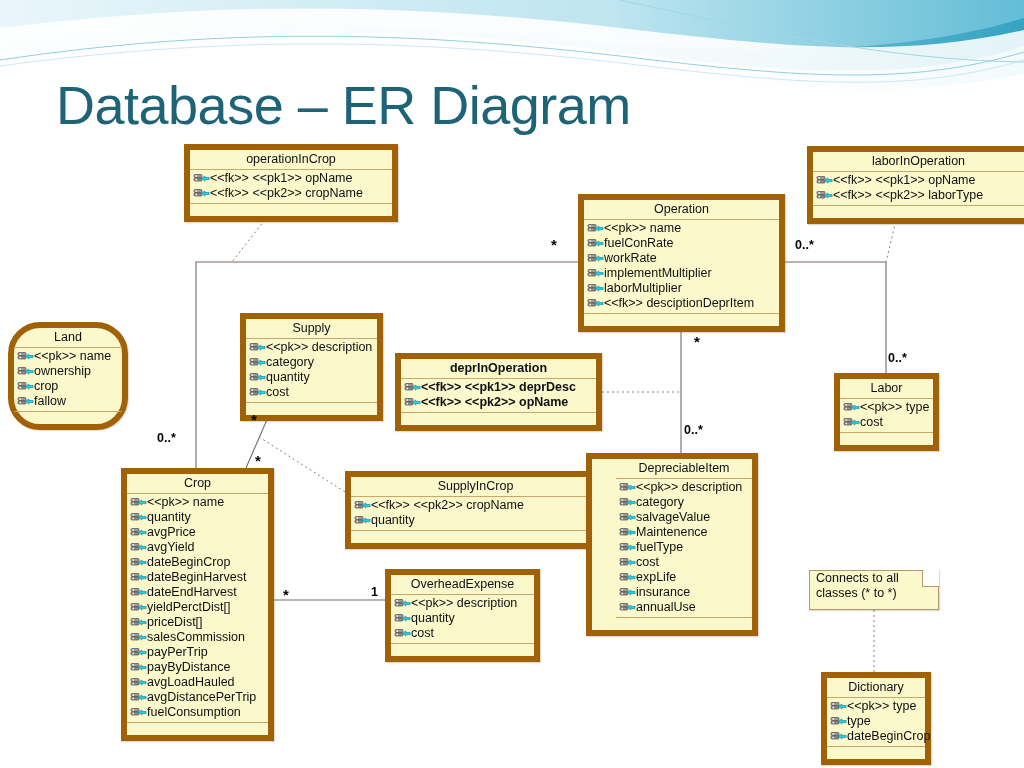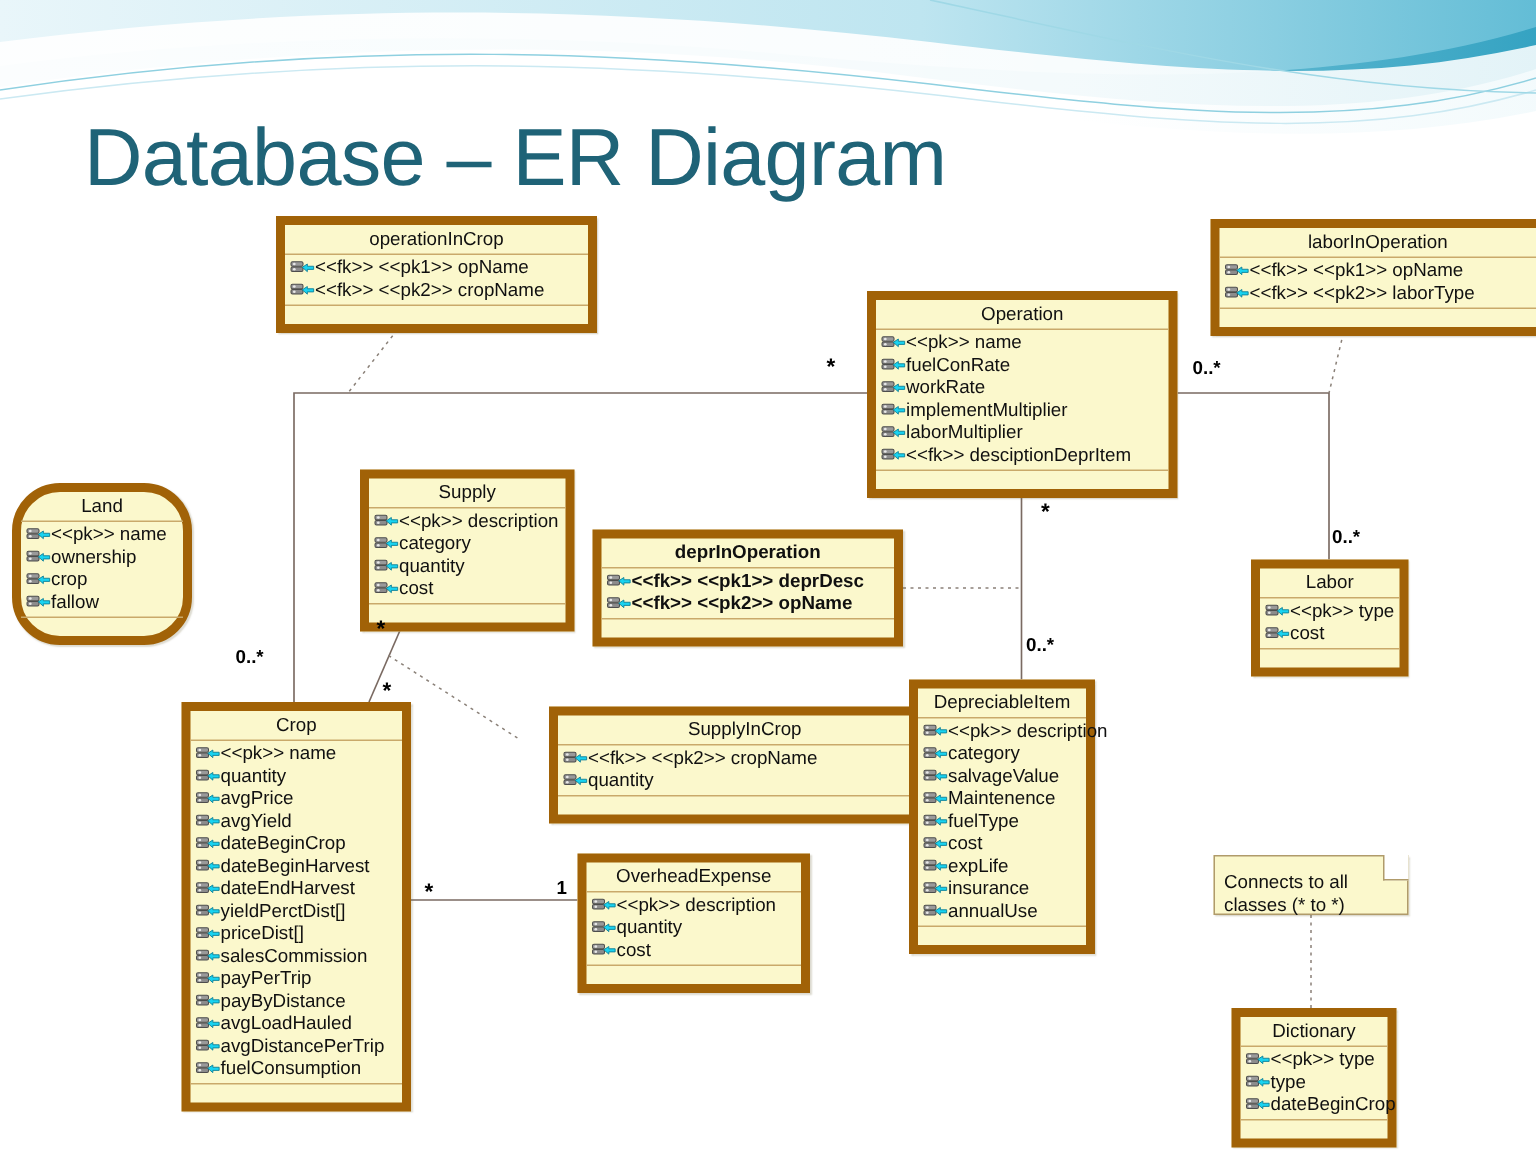--- a/index.html
+++ b/index.html
@@ -46,21 +46,21 @@
   .attr .gl{
     display:inline-block;width:17px;height:12px;margin-right:0px;
     flex:0 0 17px;position:relative;top:0px;
   }
   .attr .txt{display:inline-block;}
 
   
   .note{
     position:absolute;background:#FBF8CC;border:1px solid #B09B6B;
     box-sizing:border-box;font-size:12.5px;color:#101010;line-height:15px;
-    padding:10px 6px;
+    padding:0 6px;
     box-shadow:1px 1px 1px rgba(120,110,70,.25);
   }
   .note .fold{
     position:absolute;right:-1px;top:-1px;width:16px;height:16px;
     background:#ffffff;
     border-left:1px solid #B09B6B;border-bottom:1px solid #B09B6B;
   }
 
   .mult{
     position:absolute;font-size:12.5px;color:#000;font-weight:bold;
@@ -547,21 +547,21 @@
                 <rect x="1" y="5" width="8" height="3" rx="1" fill="#8C8C8C" stroke="#4D4D4D" stroke-width="0.7"></rect>
                 <circle cx="3.2" cy="3" r="0.9" fill="#e8e8e8"></circle>
                 <circle cx="3.2" cy="6.5" r="0.9" fill="#e8e8e8"></circle>
                 <path d="M8.5,5.2 l3.4,-2.2 l0,1.5 l4.2,0 l0,2.1 l-4.2,0 l0,1.5 z" fill="#19D3F0" stroke="#0F7F96" stroke-width="0.6"></path>
               </svg></span>
             <span class="txt">fuelConsumption</span>
           </div>
         </div>
         <div class="ops"></div>
       </div>
-      <div class="uml" style="left: 345px; top: 471px; width: 261px; margin-left: 21px;">
+      <div class="uml" style="left: 345px; top: 471px; width: 261px;">
         <div class="cls-title">SupplyInCrop</div>
         <div class="attrs">
           <div class="attr">
             <span class="gl"><svg width="17" height="12" viewBox="0 0 17 12" xmlns="http://www.w3.org/2000/svg">
                 <rect x="1" y="1.5" width="8" height="3" rx="1" fill="#9A9A9A" stroke="#4D4D4D" stroke-width="0.7"></rect>
                 <rect x="1" y="5" width="8" height="3" rx="1" fill="#8C8C8C" stroke="#4D4D4D" stroke-width="0.7"></rect>
                 <circle cx="3.2" cy="3" r="0.9" fill="#e8e8e8"></circle>
                 <circle cx="3.2" cy="6.5" r="0.9" fill="#e8e8e8"></circle>
                 <path d="M8.5,5.2 l3.4,-2.2 l0,1.5 l4.2,0 l0,2.1 l-4.2,0 l0,1.5 z" fill="#19D3F0" stroke="#0F7F96" stroke-width="0.6"></path>
               </svg></span>
@@ -573,21 +573,21 @@
                 <rect x="1" y="5" width="8" height="3" rx="1" fill="#8C8C8C" stroke="#4D4D4D" stroke-width="0.7"></rect>
                 <circle cx="3.2" cy="3" r="0.9" fill="#e8e8e8"></circle>
                 <circle cx="3.2" cy="6.5" r="0.9" fill="#e8e8e8"></circle>
                 <path d="M8.5,5.2 l3.4,-2.2 l0,1.5 l4.2,0 l0,2.1 l-4.2,0 l0,1.5 z" fill="#19D3F0" stroke="#0F7F96" stroke-width="0.6"></path>
               </svg></span>
             <span class="txt">quantity</span>
           </div>
         </div>
         <div class="ops"></div>
       </div>
-      <div class="uml" style="left: 606px; top: 453px; width: 124px;">
+      <div class="uml" style="left: 586px; top: 453px; width: 172px; padding-left: 24px;">
         <div class="cls-title">DepreciableItem</div>
         <div class="attrs">
           <div class="attr">
             <span class="gl"><svg width="17" height="12" viewBox="0 0 17 12" xmlns="http://www.w3.org/2000/svg">
                 <rect x="1" y="1.5" width="8" height="3" rx="1" fill="#9A9A9A" stroke="#4D4D4D" stroke-width="0.7"></rect>
                 <rect x="1" y="5" width="8" height="3" rx="1" fill="#8C8C8C" stroke="#4D4D4D" stroke-width="0.7"></rect>
                 <circle cx="3.2" cy="3" r="0.9" fill="#e8e8e8"></circle>
                 <circle cx="3.2" cy="6.5" r="0.9" fill="#e8e8e8"></circle>
                 <path d="M8.5,5.2 l3.4,-2.2 l0,1.5 l4.2,0 l0,2.1 l-4.2,0 l0,1.5 z" fill="#19D3F0" stroke="#0F7F96" stroke-width="0.6"></path>
               </svg></span>

